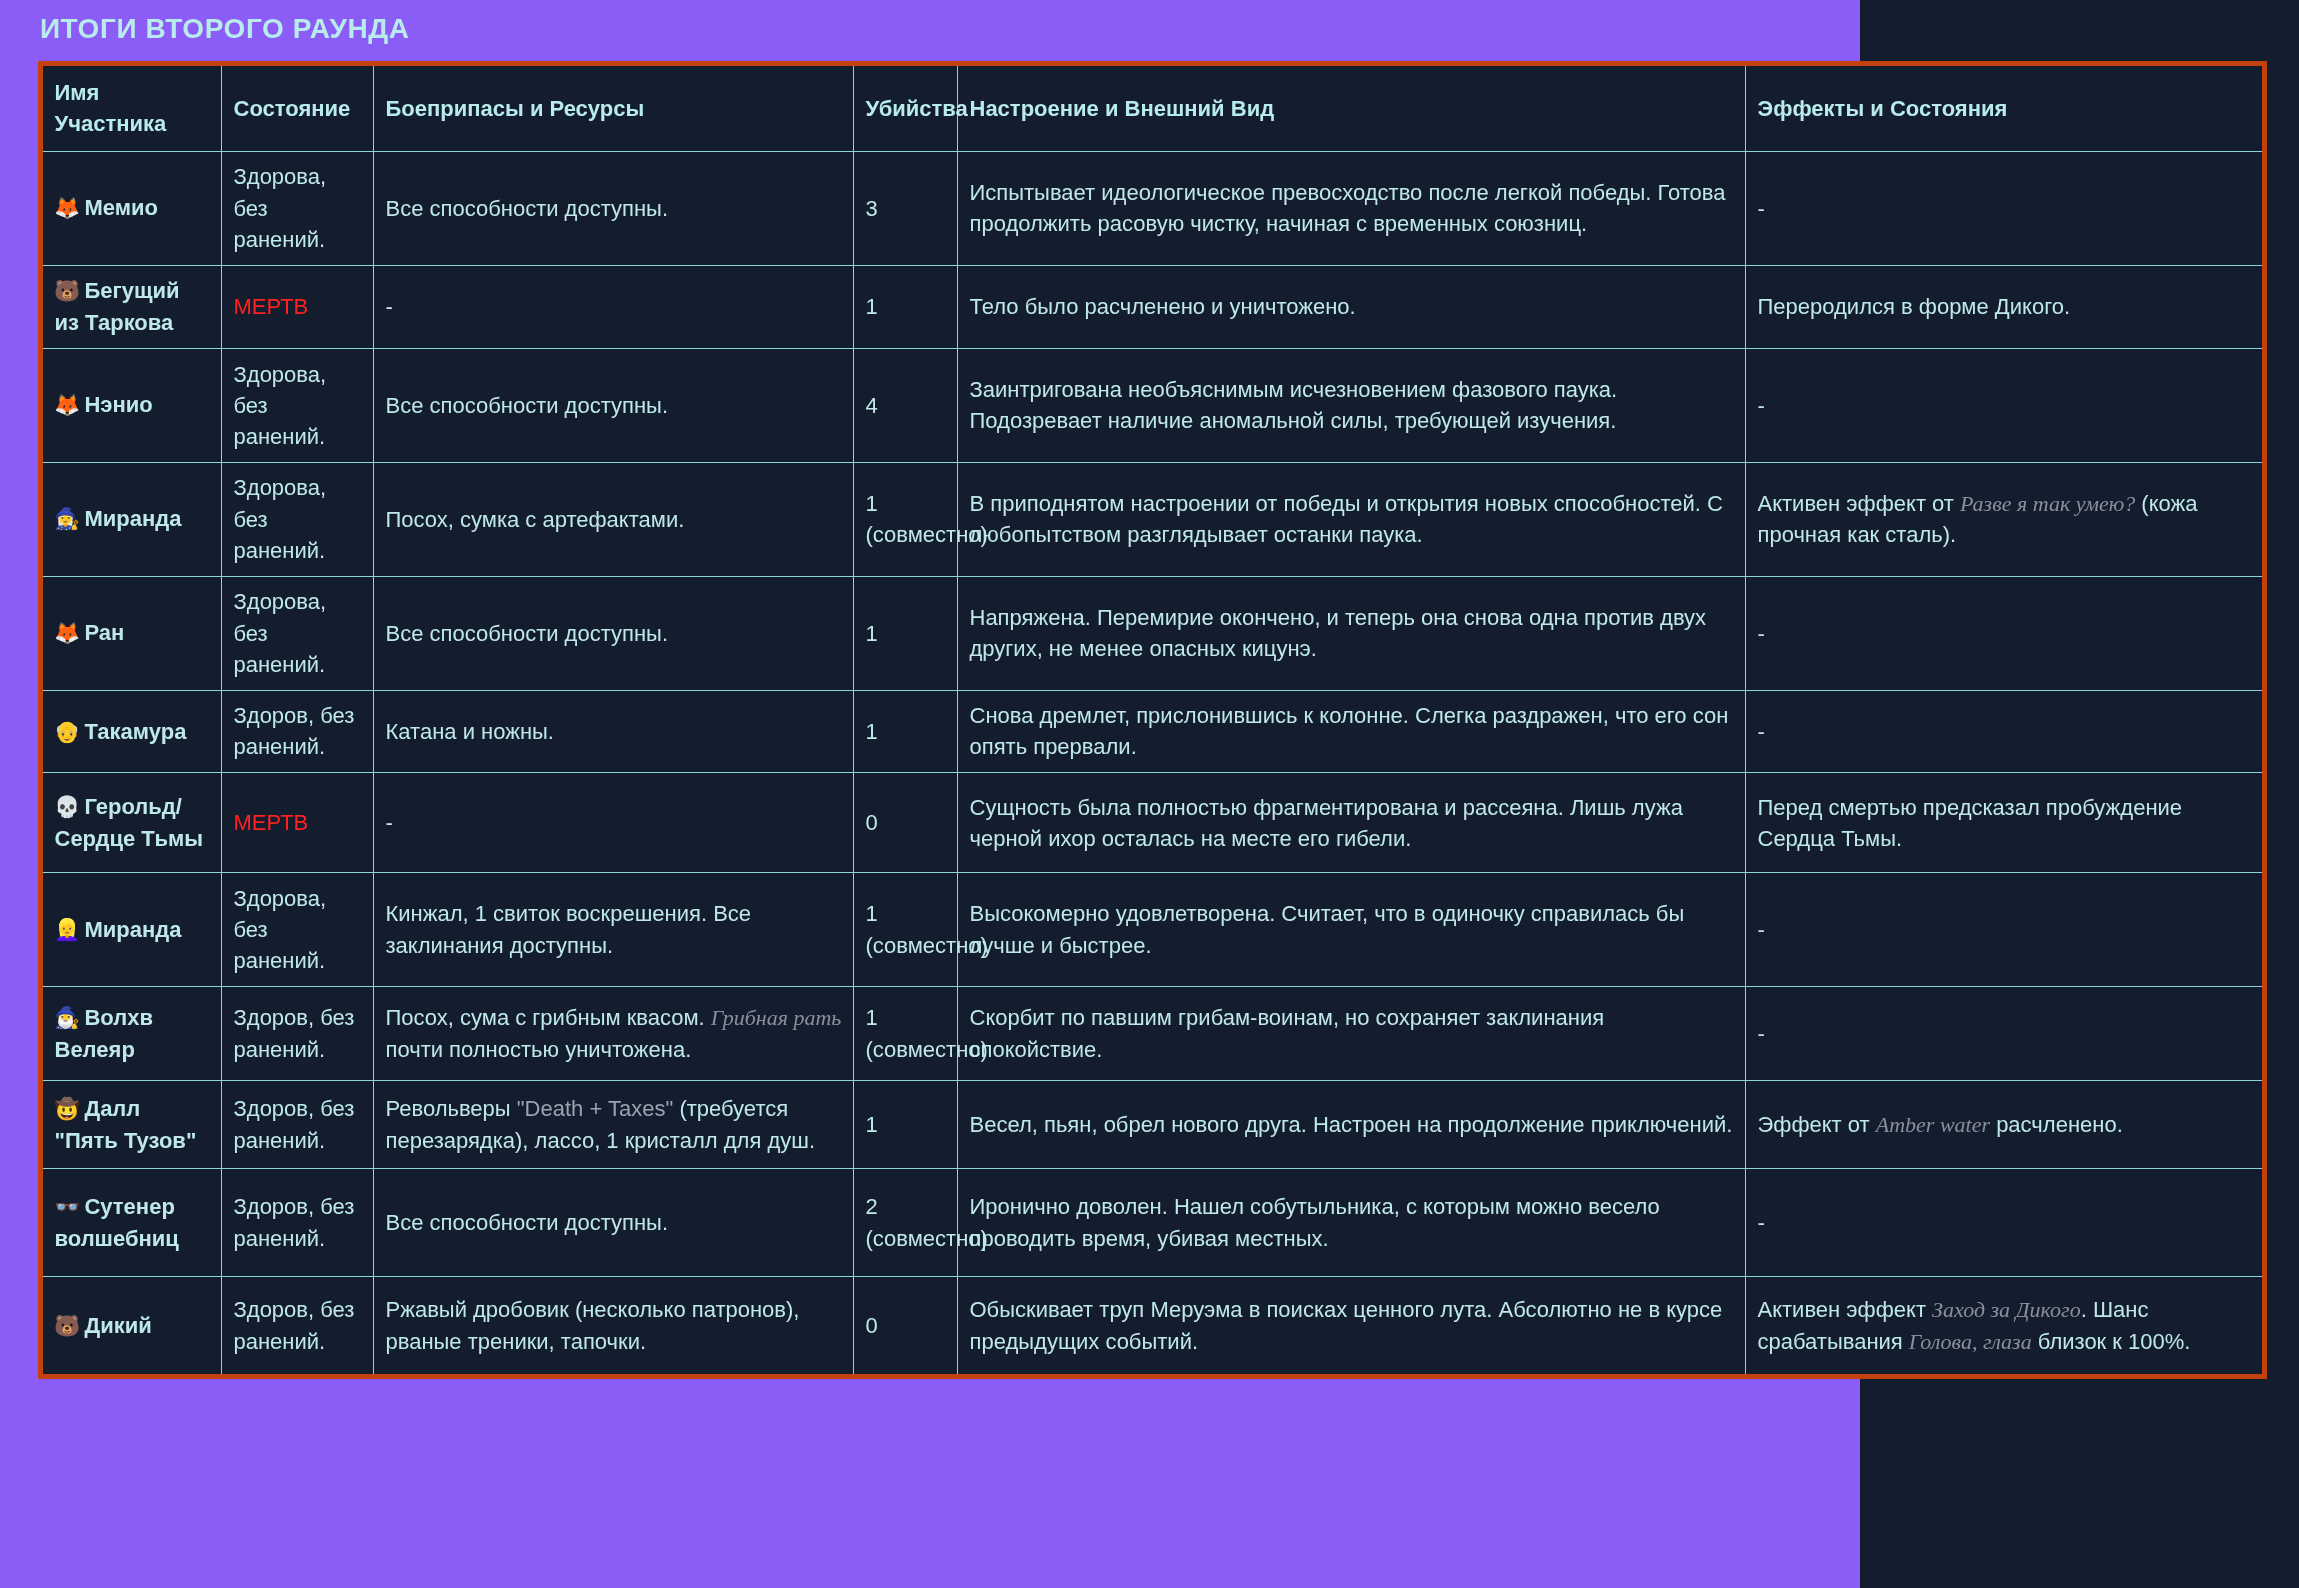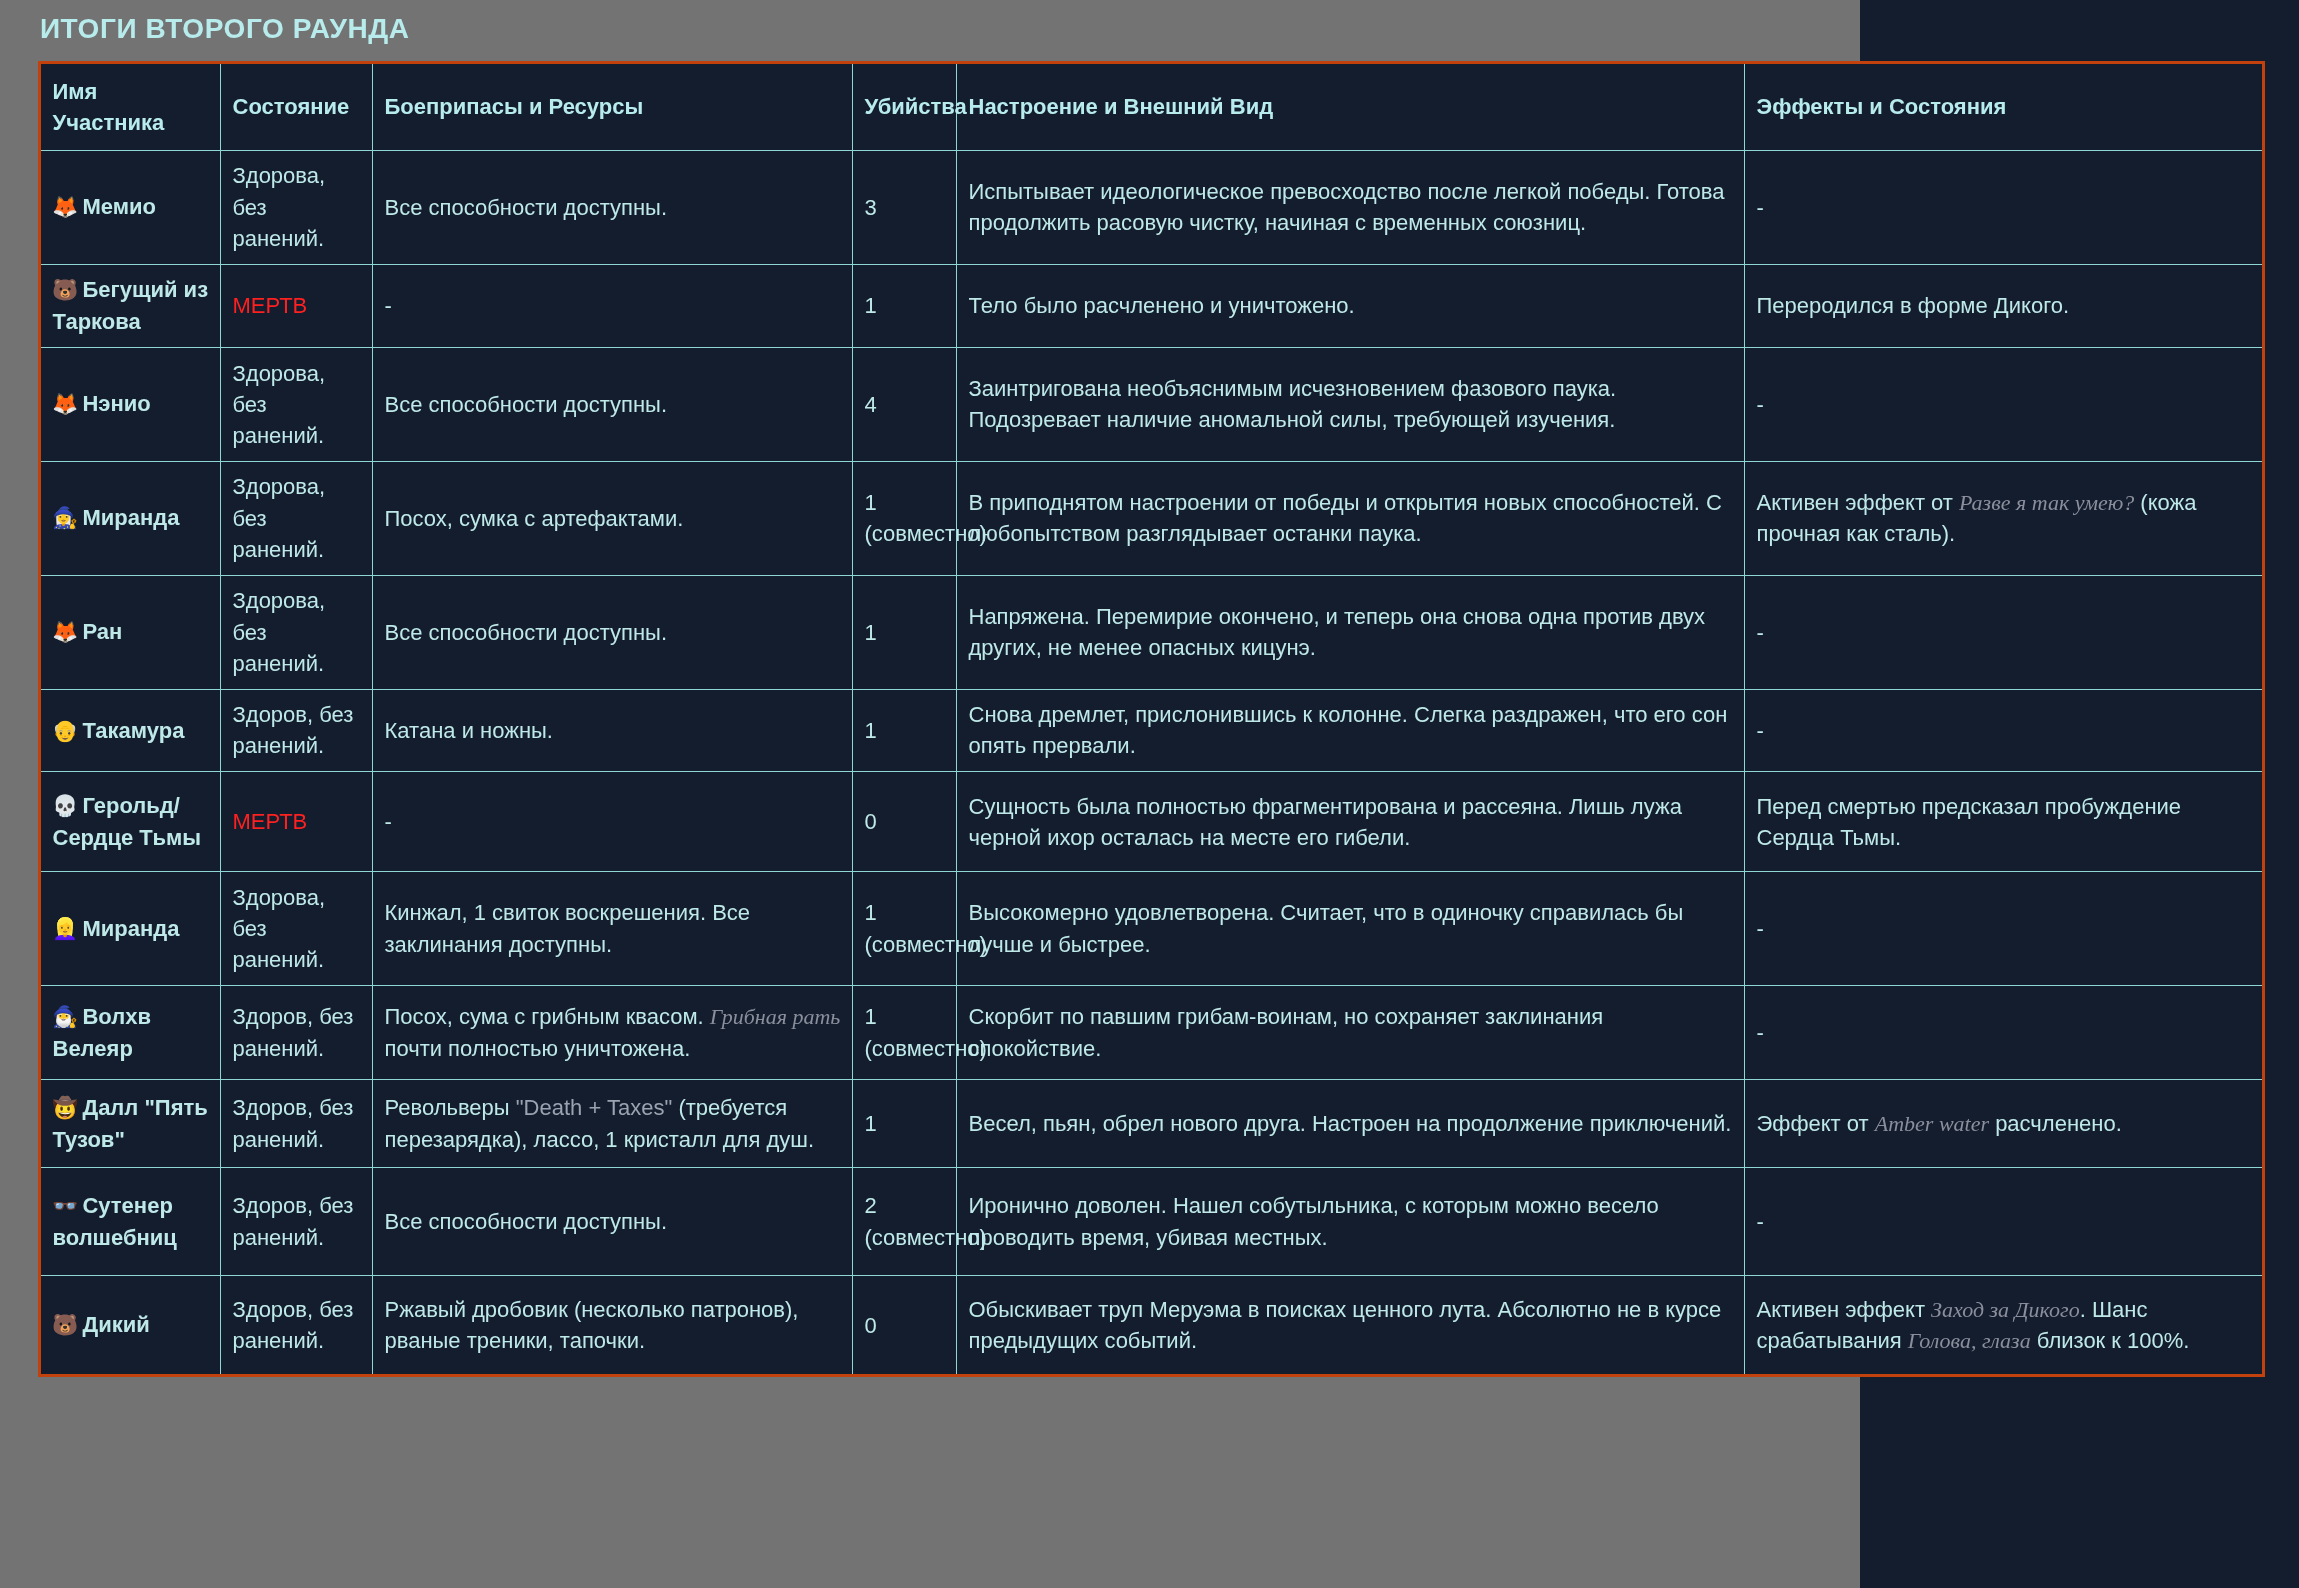--- a/index.html
+++ b/index.html
@@ -13,37 +13,37 @@
     font-family: "Liberation Sans", "DejaVu Sans", sans-serif;
     color: #bfe9e8;
     overflow: hidden;
   }
 
   #page {
     width: 1860px;
     height: 1588px;
     box-sizing: border-box;
     padding: 13.4px 38px 0 38px;
-    background: #737373;
+    background: #8b5cf6;
   }
 
   #page-title {
     font-size: 28px;
     font-weight: bold;
     letter-spacing: 0.6px;
     color: #b8ecec;
     margin: 0 0 15.4px 1.9px;
     text-transform: uppercase;
   }
 
   table.results {
     border-collapse: collapse;
     width: 2223px;
     table-layout: fixed;
-    border: 3px solid #c2410c;
+    border: 5px solid #c2410c;
   }
 
   table.results th,
   table.results td {
     border: 1px solid #8fd6d6;
     vertical-align: middle;
     padding: 9.6px 11.5px;
     font-size: 22px;
     line-height: 1.42;
     color: #bfe9e8;

